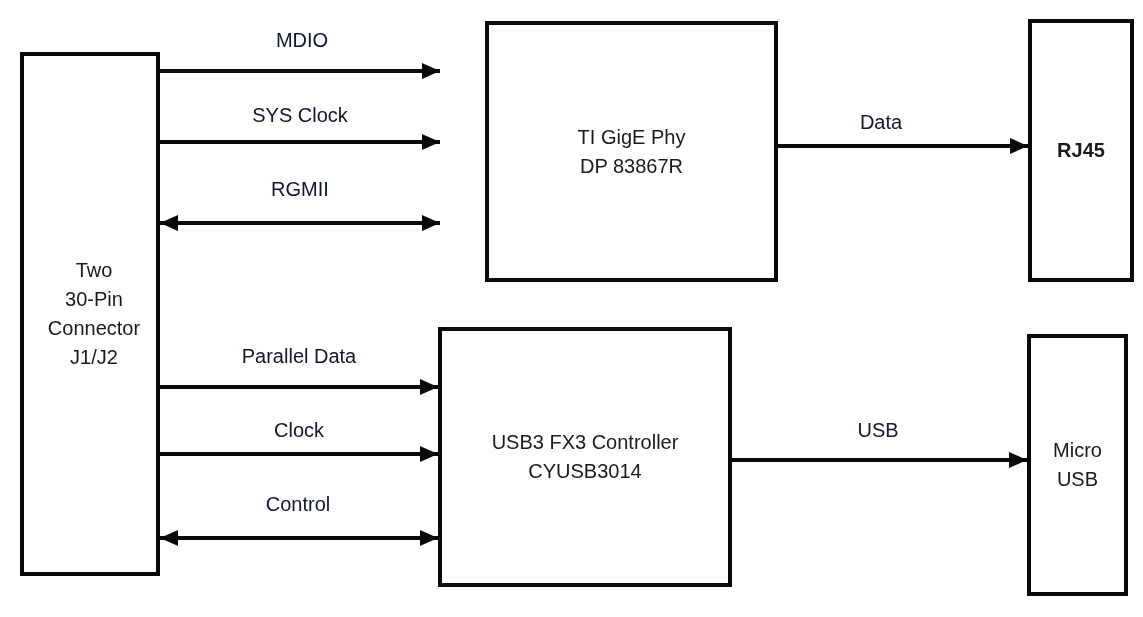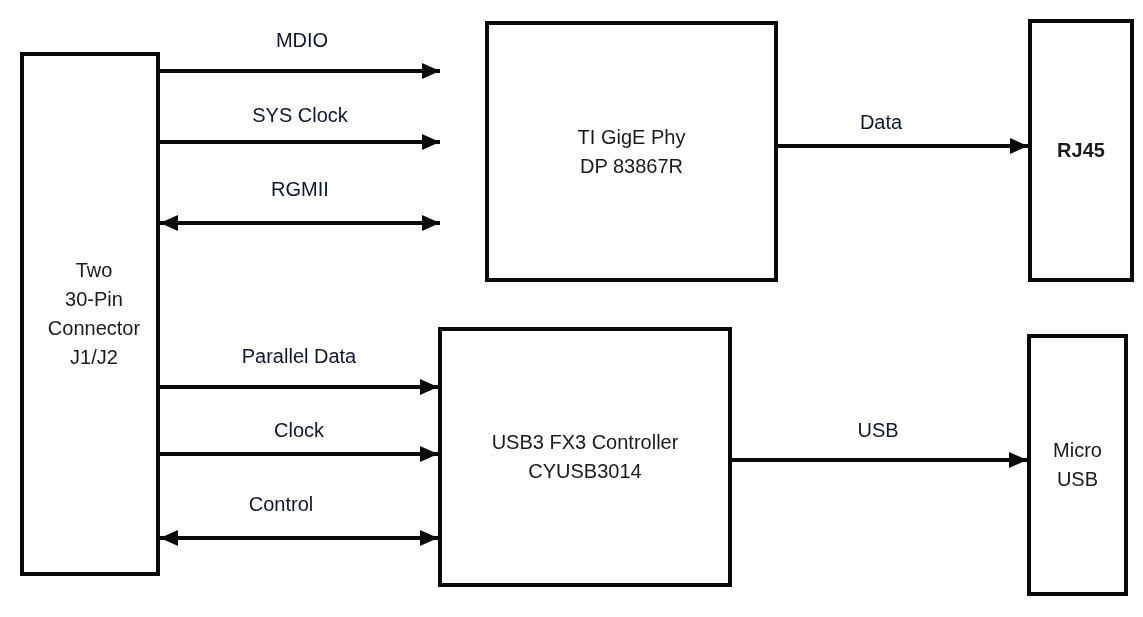--- a/index.html
+++ b/index.html
@@ -49,21 +49,21 @@
     font-size: 20px;
     color: #0f172a;
     white-space: nowrap;
   }
   #lbl-mdio         { left: 302px; top: 40px;  }
   #lbl-sysreset     { left: 300px; top: 115px; }
   #lbl-rgmii        { left: 300px; top: 189px; }
   #lbl-data         { left: 881px; top: 122px; }
   #lbl-paralleldata { left: 299px; top: 356px; }
   #lbl-clock        { left: 299px; top: 430px; }
-  #lbl-control      { left: 281px; top: 504px; }
+  #lbl-control      { left: 298px; top: 504px; }
   #lbl-usb          { left: 878px; top: 430px; }
 </style>
 </head>
 <body>
 
 <div class="canvas">
 
   <svg class="wires" viewBox="0 0 1143 617">
     <defs>
       <marker id="arrow" markerWidth="4.8" markerHeight="4" refX="4.5" refY="2" orient="auto-start-reverse" markerUnits="strokeWidth">

